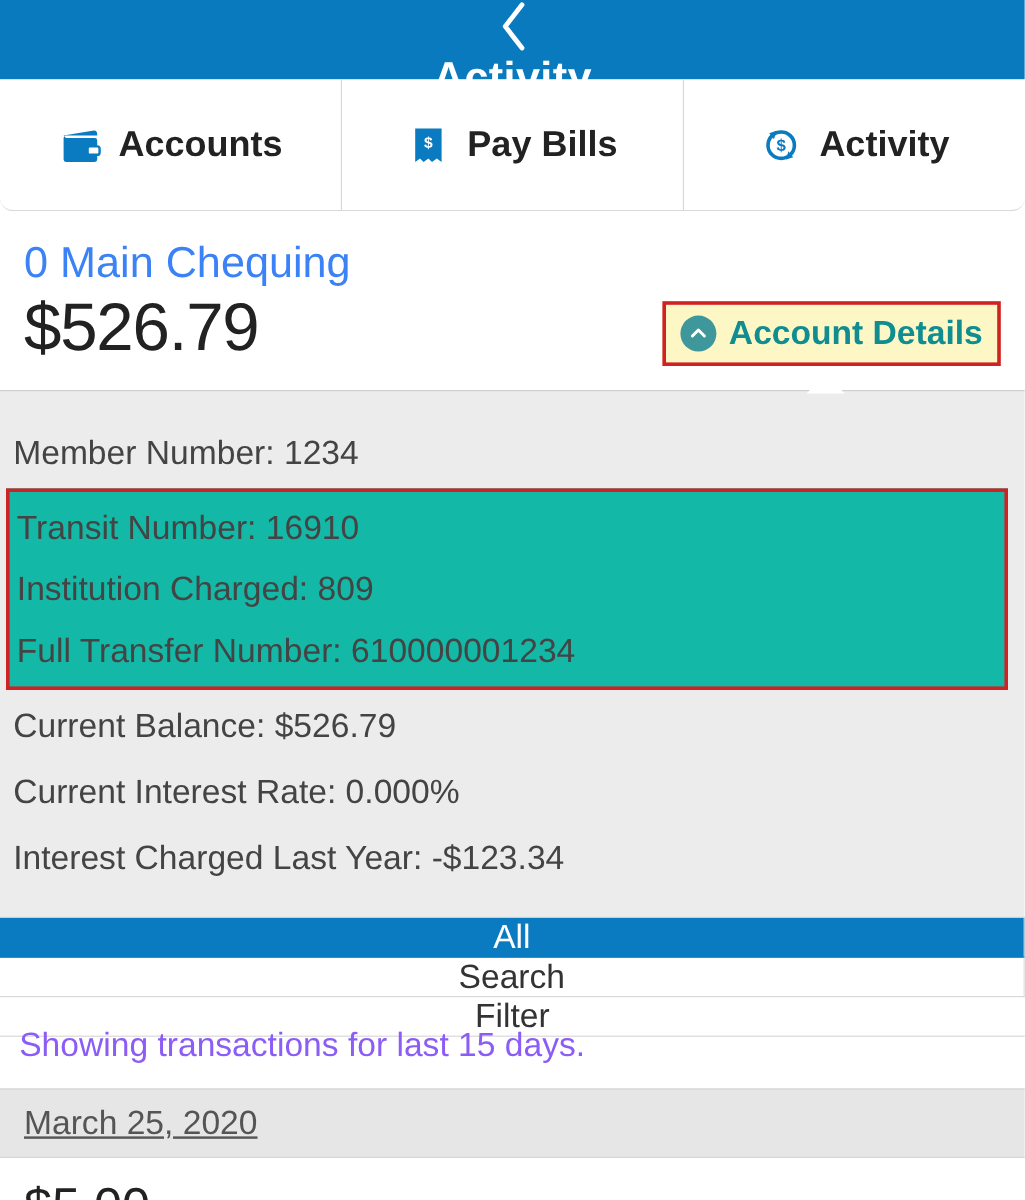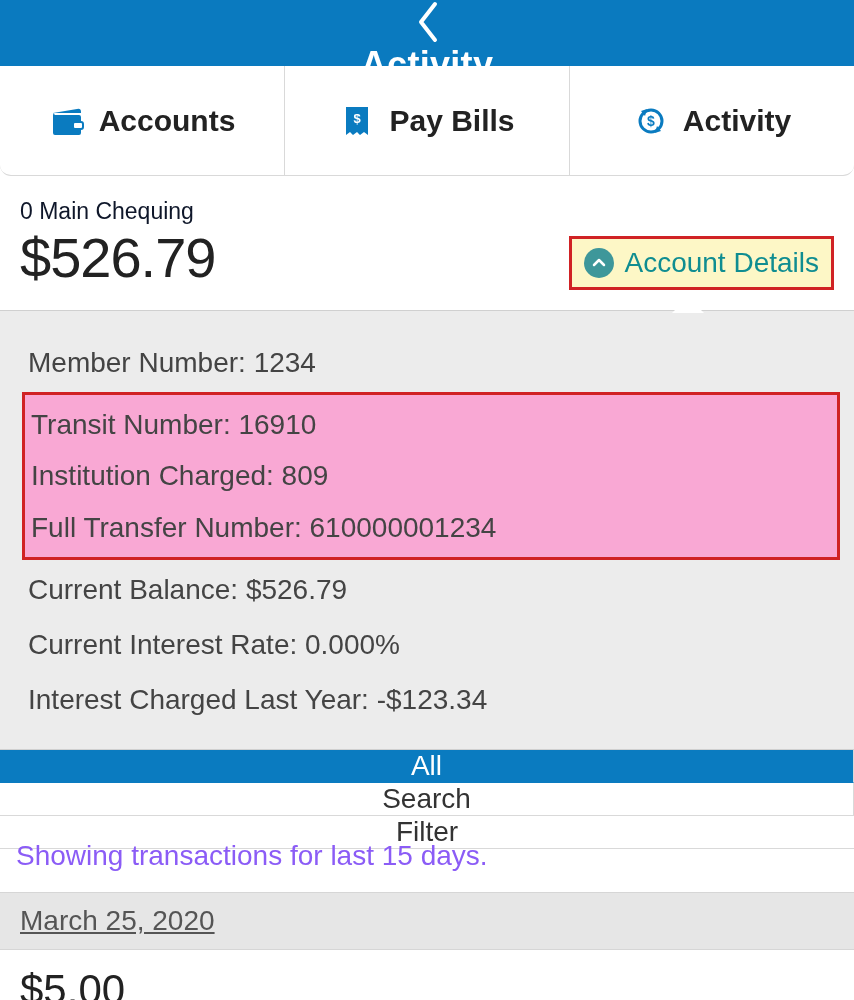--- a/index.html
+++ b/index.html
@@ -55,78 +55,78 @@
   .top-tab:last-child { border-right: none; }
   .top-tab svg { width: 36px; height: 36px; }
   .account-summary {
     padding: 22px 20px 20px 20px;
     display: flex;
     align-items: flex-end;
     justify-content: space-between;
     position: relative;
   }
   .account-name {
-    font-size: 23px;
-    color: #0f172a;
+    font-size: 36px;
+    color: #3b82f6;
     font-weight: 400;
     margin-bottom: 0px;
   }
   .account-balance-big {
     font-size: 56px;
     font-weight: 400;
     color: #222;
     letter-spacing: -1px;
   }
   .account-details-toggle {
     display: flex;
     align-items: center;
     gap: 10px;
     color: #0f8d91;
     font-size: 28px;
-    font-weight: 400;
+    font-weight: 700;
     cursor: pointer;
     background: #fdf7c6;
     padding: 8px 12px;
     border: 3px solid #d02224;
   }
   .chevron-circle {
     width: 30px;
     height: 30px;
     border-radius: 50%;
     background: #3e979a;
     display: flex;
     align-items: center;
     justify-content: center;
   }
   .chevron-circle svg { width: 16px; height: 16px; }
   .details-panel {
     background: #ececec;
     border-top: 1px solid #d0d0d0;
     border-bottom: 1px solid #d0d0d0;
-    padding: 24px 20px 22px 28px;
+    padding: 24px 20px 22px 11px;
     position: relative;
   }
   .details-panel::before {
     content: "";
     position: absolute;
     top: -14px;
     right: 150px;
     width: 0; height: 0;
     border-left: 16px solid transparent;
     border-right: 16px solid transparent;
     border-bottom: 16px solid #fff;
   }
   .detail-row {
     font-size: 28px;
     color: #444;
     padding: 8px 0;
     line-height: 1.4;
   }
   .highlight-box {
-    background: #f9a8d4;
+    background: #14b8a6;
     border: 3px solid #d02224;
     padding: 4px 6px;
     margin: 2px -6px;
   }
   .highlight-box .detail-row { padding: 6px 0; }
   .sub-tabs {
     display: flex;
     height: 70px;
     flex-direction: column;
   }

